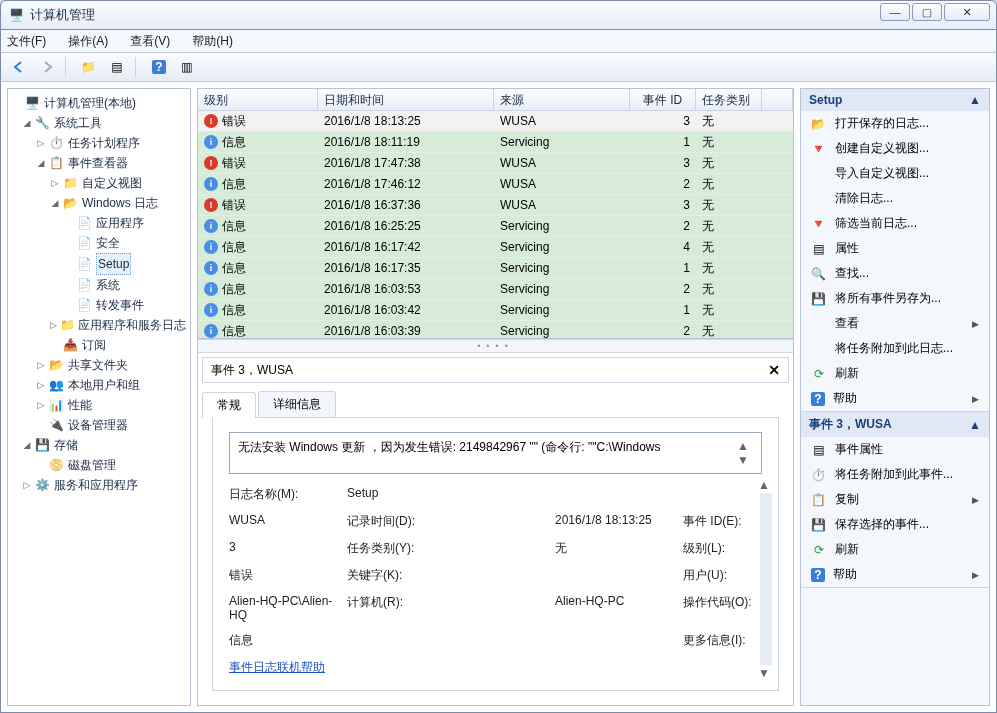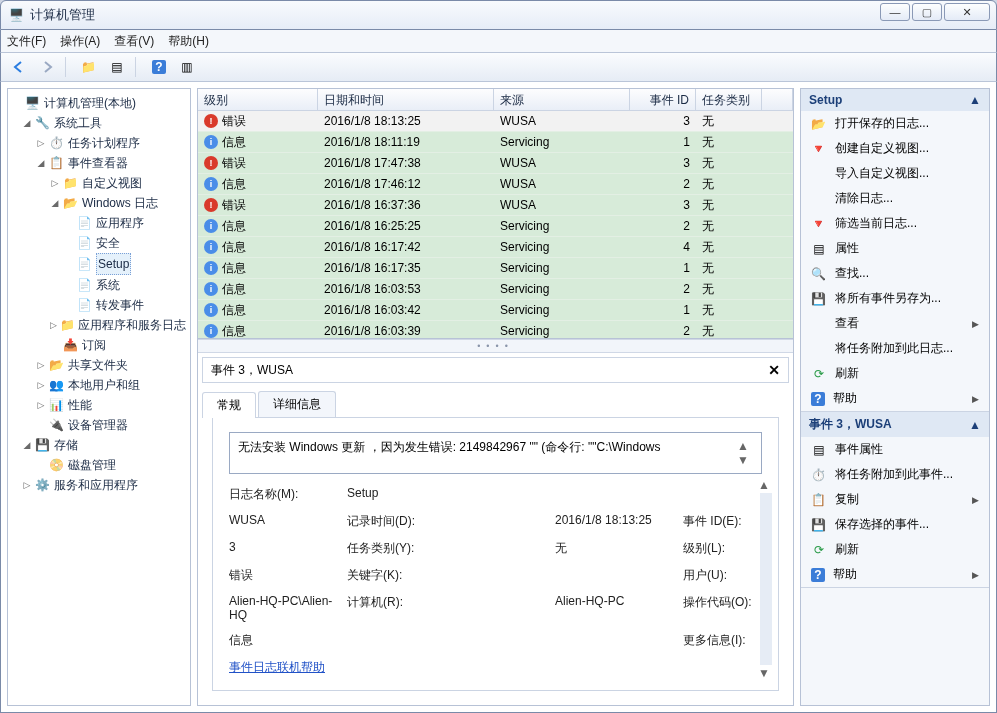--- a/index.html
+++ b/index.html
@@ -2,41 +2,41 @@
 <html><head>
 <meta charset="utf-8">
 <style>
 * { box-sizing: border-box; margin: 0; padding: 0; font-family: "Microsoft YaHei", "Segoe UI", Tahoma, sans-serif; font-size: 12px; }
 body { background: #cfd6e4; width: 997px; height: 713px; overflow: hidden; display: flex; flex-direction: column; }
 .window-chrome { height: 30px; background: linear-gradient(#f8fafd, #e6ecf7); border: 1px solid #7a8aa8; border-top-left-radius: 6px; border-top-right-radius: 6px; display: flex; align-items: center; padding: 0 8px; position: relative; }
 .window-title { font-size: 13px; color: #1a2a44; margin-left: 6px; }
 .win-buttons { position: absolute; right: 6px; top: 2px; display: flex; gap: 2px; }
 .win-btn { width: 30px; height: 18px; border: 1px solid #8a99b6; border-radius: 3px; background: linear-gradient(#fdfefe,#e4ebf7); display: flex; align-items: center; justify-content: center; font-size: 11px; color: #333; }
 .win-btn.close { width: 46px; }
-.menu-bar { height: 22px; background: #f4f7fb; border-left: 1px solid #7a8aa8; border-right: 1px solid #7a8aa8; display: flex; align-items: center; padding: 0 6px; gap: 14px; color: #222; }
+.menu-bar { height: 22px; background: #f4f7fb; border-left: 1px solid #7a8aa8; border-right: 1px solid #7a8aa8; display: flex; align-items: center; padding: 0 6px; gap: 22px; color: #222; }
 .menu-bar span { cursor: default; }
 .tool-bar { height: 30px; background: linear-gradient(#fafcfe,#e6ecf5); border: 1px solid #bac5d8; border-left: 1px solid #7a8aa8; border-right: 1px solid #7a8aa8; display: flex; align-items: center; padding: 0 6px; gap: 4px; }
 .tb-btn { width: 24px; height: 22px; border: 1px solid transparent; display: flex; align-items: center; justify-content: center; border-radius: 3px; }
 .main-area { flex: 1; display: flex; border: 1px solid #7a8aa8; border-top: none; background: #fff; padding: 6px; gap: 6px; min-height: 0; }
 .panel { border: 1px solid #b7c2d6; background: #fff; display: flex; flex-direction: column; min-height: 0; }
 .tree-panel { width: 184px; overflow: auto; padding: 4px 2px; }
 .tree ul { list-style: none; }
 .tree li { white-space: nowrap; line-height: 20px; color: #1a2a44; }
 .tree .row { display: flex; align-items: center; gap: 3px; padding: 0 2px; cursor: default; }
 .tree .tw { width: 10px; color: #6a6a6a; font-size: 9px; text-align: center; }
 .tree .ico { width: 16px; height: 16px; display: inline-flex; align-items: center; justify-content: center; font-size: 12px; }
 .tree .selected { background: #e5f1fb; border: 1px dotted #7aa0d6; padding: 0 1px; }
 .center-panel { flex: 1; display: flex; flex-direction: column; min-width: 0; }
 .grid-wrap { flex: 0 0 250px; border-bottom: 1px solid #b7c2d6; display: flex; flex-direction: column; overflow: hidden; }
 .grid-header { display: flex; height: 22px; background: linear-gradient(#fdfdfe,#e9eef7); border-bottom: 1px solid #cbd4e3; }
 .gh { border-right: 1px solid #cbd4e3; padding: 3px 6px; color: #1a2a44; overflow: hidden; text-overflow: ellipsis; }
 .c-level { width: 120px; }
 .c-date  { width: 176px; }
 .c-src   { width: 136px; }
-.c-id    { width: 66px; text-align: right; }
+.c-id    { width: 66px; text-align: center; }
 .c-cat   { width: 66px; }
 .grid-body { flex: 1; overflow-y: scroll; background: #d7ebd9; }
 .gr { display: flex; height: 21px; align-items: center; border-bottom: 1px solid #e3efe4; background: #d7ebd9; }
 .gr.sel { background: #f2f2f2; }
 .gr > div { overflow: hidden; white-space: nowrap; padding: 0 6px; }
 .lvicon { width: 14px; height: 14px; border-radius: 50%; display: inline-flex; align-items: center; justify-content: center; color: #fff; font-size: 9px; font-weight: bold; margin-right: 4px; vertical-align: middle; }
 .lv-error { background: #d93a2b; }
 .lv-info  { background: #4a8de8; }
 .hsplit { height: 14px; background: #f2f5fa; border-top: 1px solid #d0d8e6; border-bottom: 1px solid #d0d8e6; display: flex; align-items: center; justify-content: center; color: #8a95aa; font-size: 9px; letter-spacing: 6px; }
 .detail-head { height: 26px; border: 1px solid #cbd4e3; margin: 4px; display: flex; align-items: center; justify-content: space-between; padding: 0 8px; background: #fff; }

